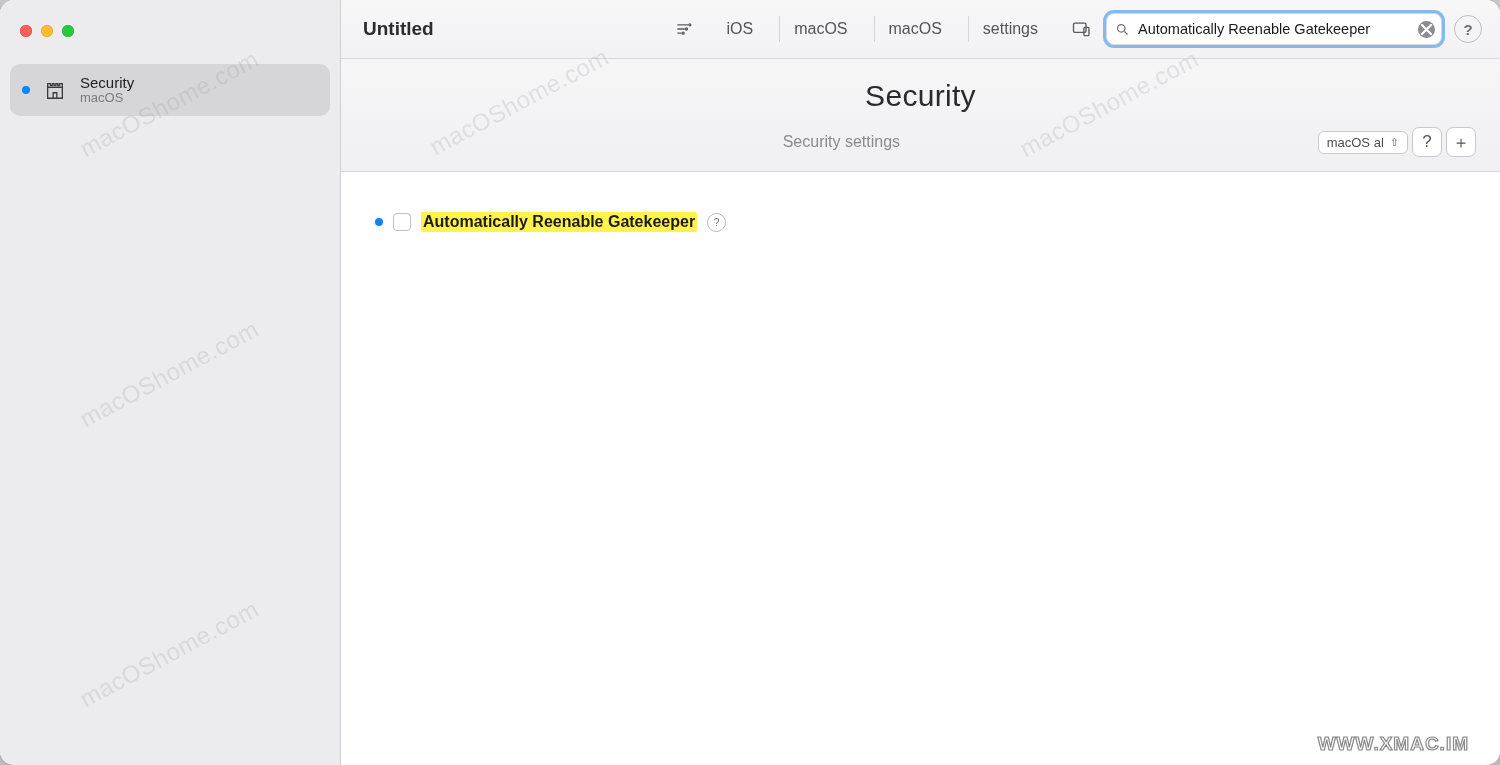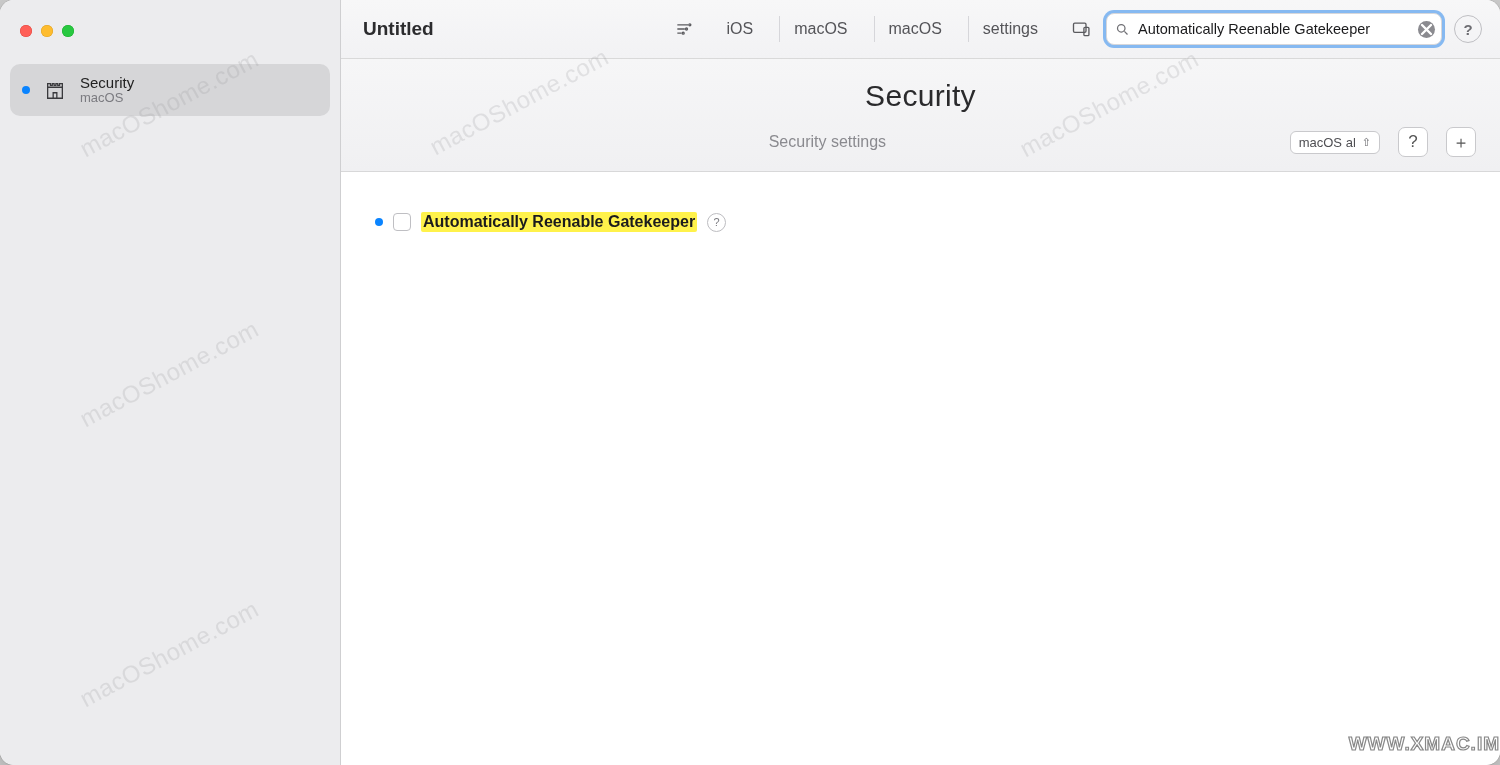--- a/index.html
+++ b/index.html
@@ -124,21 +124,21 @@
     border:1px solid var(--btn-border);border-radius:6px;
     padding:3px 8px;font-size:13px;color:#4e4e52;display:flex;align-items:center;gap:6px;
     background:#fff;cursor:default;
   }
   .small-plus{font-size:11px;color:#6a6a6e;}
   .round-btn{
     width:28px;height:28px;border-radius:7px;border:1px solid var(--btn-border);
     display:flex;align-items:center;justify-content:center;background:#fff;
     color:#555;cursor:default;font-size:17px;
   }
-  .right-controls{display:flex;align-items:center;gap:18px;}
+  .right-controls{display:flex;align-items:center;gap:4px;}
 
   .content{
     flex:1;overflow:auto;padding:18px 30px 20px 30px;background:#ffffff;
   }
   .group-head{
     display:flex;align-items:center;gap:14px;
   }
   .chev-down svg{width:18px;height:18px;stroke:#5c5c60;fill:none;stroke-width:2;}
   .group-title{font-size:23px;font-weight:700;color:#1b1b1d;}
   .group-minus{
@@ -163,21 +163,21 @@
   .watermark-a{
     position:absolute;color:rgba(150,150,155,0.22);font-size:24px;transform:rotate(-28deg);
     pointer-events:none;user-select:none;font-weight:500;letter-spacing:.5px;
   }
   .wm1{top:90px;left:70px;}
   .wm2{top:360px;left:70px;}
   .wm3{top:640px;left:70px;}
   .wm4{top:88px;left:420px;}
   .wm5{top:90px;left:1010px;}
   .watermark-b{
-    position:absolute;right:0;bottom:10px;font-size:19px;font-weight:800;letter-spacing:1px;
+    position:absolute;right:31px;bottom:10px;font-size:19px;font-weight:800;letter-spacing:1px;
     color:#fff;-webkit-text-stroke:1.2px #888;pointer-events:none;
   }
 </style>
 </head>
 <body>
 
 <div class="window">
 
   <div class="sidebar">
     <div class="traffic">

